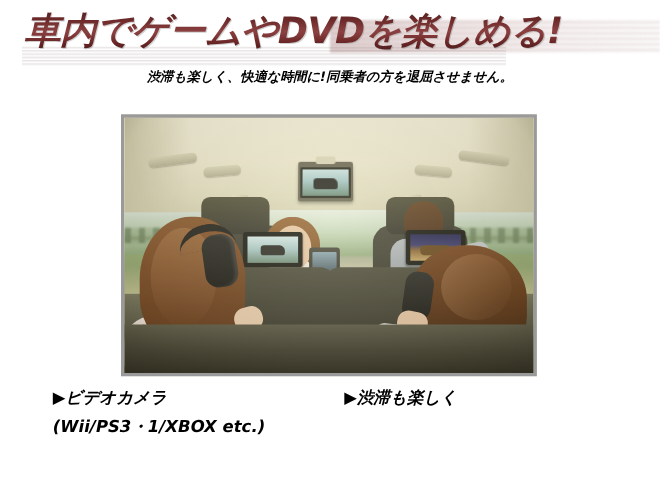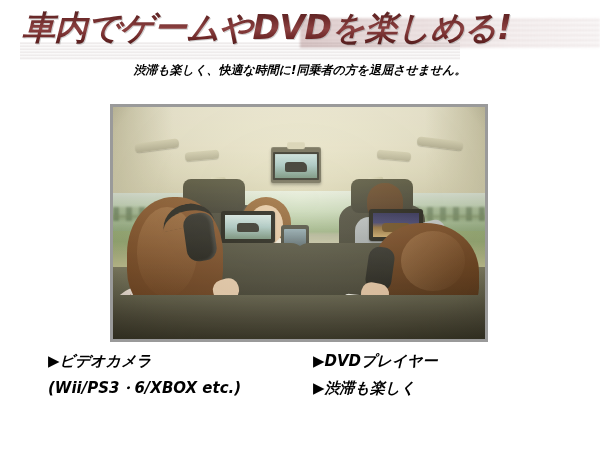--- a/index.html
+++ b/index.html
@@ -681,21 +681,20 @@
 
       <div class="rear-bench"></div>
 
       <div class="photo-wash"></div>
     </div>
   </div>
 
   <div class="features">
     <div class="feat-col left">
       <span class="feat-line">▶ビデオカメラ</span>
-      <span class="feat-line">(Wii/PS3・6/XBOX etc.)</span>
+      <span class="feat-line">(Wii/PS3・1/XBOX etc.)</span>
     </div>
     <div class="feat-col right">
-      <span class="feat-line">▶DVDプレイヤー</span>
       <span class="feat-line">▶渋滞も楽しく</span>
     </div>
   </div>
 
 </div>
 
 </body></html>

